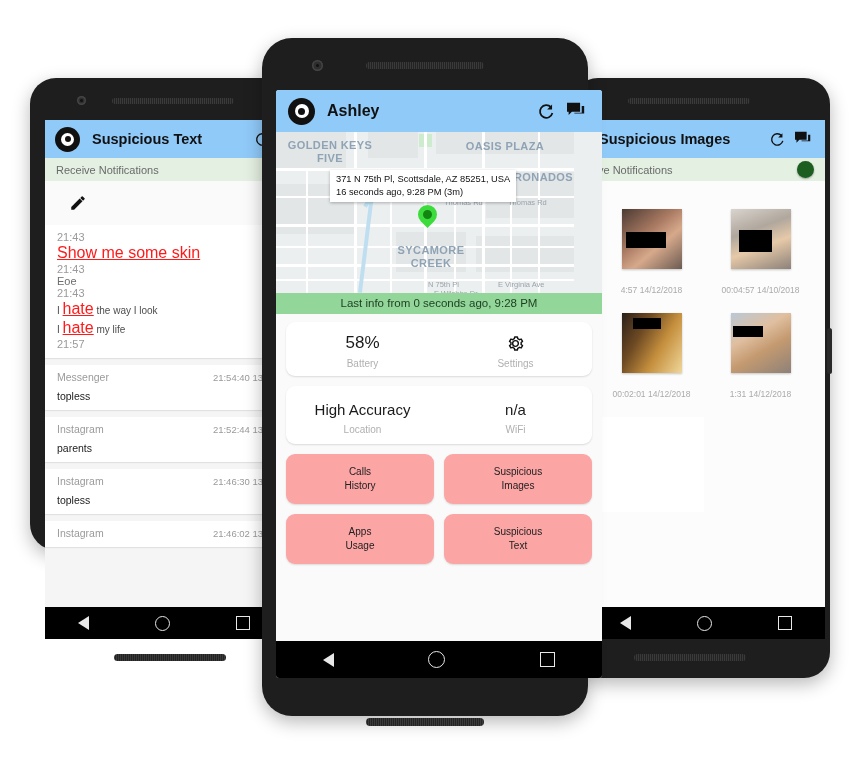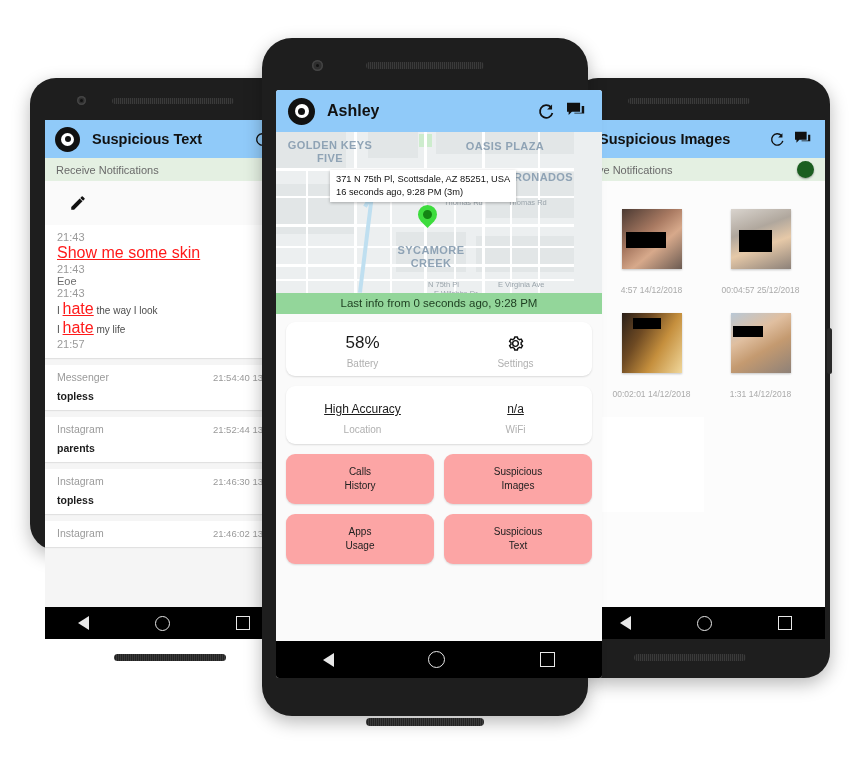--- a/index.html
+++ b/index.html
@@ -206,21 +206,21 @@
     box-shadow:0 1px 2px rgba(0,0,0,.13);
     margin-bottom:10px;
   }
   .stat-row { display:flex; padding:9px 0 7px 0; }
   .stat { flex:1; text-align:center; }
   .stat .val {
     font-size:17px; color:#1a1a1a; height:24px;
     display:flex; align-items:center; justify-content:center;
   }
   .stat .lbl { font-size:10px; color:#b0b0b0; margin-top:3px; }
-  .stat .val.small { font-size:12px;text-decoration:underline; }
+  .stat .val.small { font-size:15px; }
   .toggle-green { display:inline-block; position:relative; width:34px; height:15px; }
   .toggle-green .t { position:absolute; inset:0; background:#b6d2b3; border-radius:999px; }
   .toggle-green .k { position:absolute; right:0; top:-2.5px; width:20px; height:20px; border-radius:50%; background:#1b6b1b; }
   .gear { width:19px; height:19px; }
   .grid2 { display:flex; gap:10px; margin-bottom:10px; }
   .bigbtn {
     flex:1;
     background:#fca5a5;
     border-radius:9px;
     box-shadow:0 1px 2px rgba(0,0,0,.13);
@@ -256,21 +256,21 @@
   .redword {
     color:#ff1a1a;
     text-decoration:underline;
     font-size:16px;
   }
   .normalword { color:#4d4d4d; font-size:10px; }
   .linebig { margin:1px 0 1px 0; }
   .msg-head { display:flex; justify-content:space-between; align-items:baseline; }
   .msg-app { color:#9a9a9a; font-size:10.5px; }
   .msg-time { color:#9a9a9a; font-size:9.5px; white-space:nowrap; }
-  .msg-body { font-weight:bold; color:#1c1c1c; font-size:10.5px; margin-top:7px; }
+  .msg-body { font-weight:normal; color:#1c1c1c; font-size:10.5px; margin-top:7px; }
 
   
   #right { left:572px; top:78px; width:258px; height:600px; }
   #right .phone-inner { left:15px; top:42px; width:238px; height:519px; }
   #right .appbar { height:38px; padding:0 10px; }
   #right .appbar-title { font-size:14.5px; margin-left:12px; }
   #right .notif-row { height:23px; padding:0 11px; font-size:11px; }
   #right .navbar { height:32px; }
   .rp-body { background:#fcfcfc; height:458px; padding:28px 10px 0 10px; box-sizing:border-box; }
   .img-grid { display:flex; flex-wrap:wrap; }
@@ -433,21 +433,21 @@
             <span class="thumb t1">
               <span class="censor" style="left:4px; top:23px; width:40px; height:16px;"></span>
             </span>
             <div class="thumb-time">4:57 14/12/2018</div>
           </div>
 
           <div class="img-cell">
             <span class="thumb t2">
               <span class="censor" style="left:8px; top:21px; width:33px; height:22px;"></span>
             </span>
-            <div class="thumb-time">00:04:57 25/12/2018</div>
+            <div class="thumb-time">00:04:57 14/10/2018</div>
           </div>
 
 
           <div class="img-cell">
             <span class="thumb t4">
               <span class="censor" style="left:11px; top:5px; width:28px; height:11px;"></span>
             </span>
             <div class="thumb-time">00:02:01 14/12/2018</div>
           </div>
 

